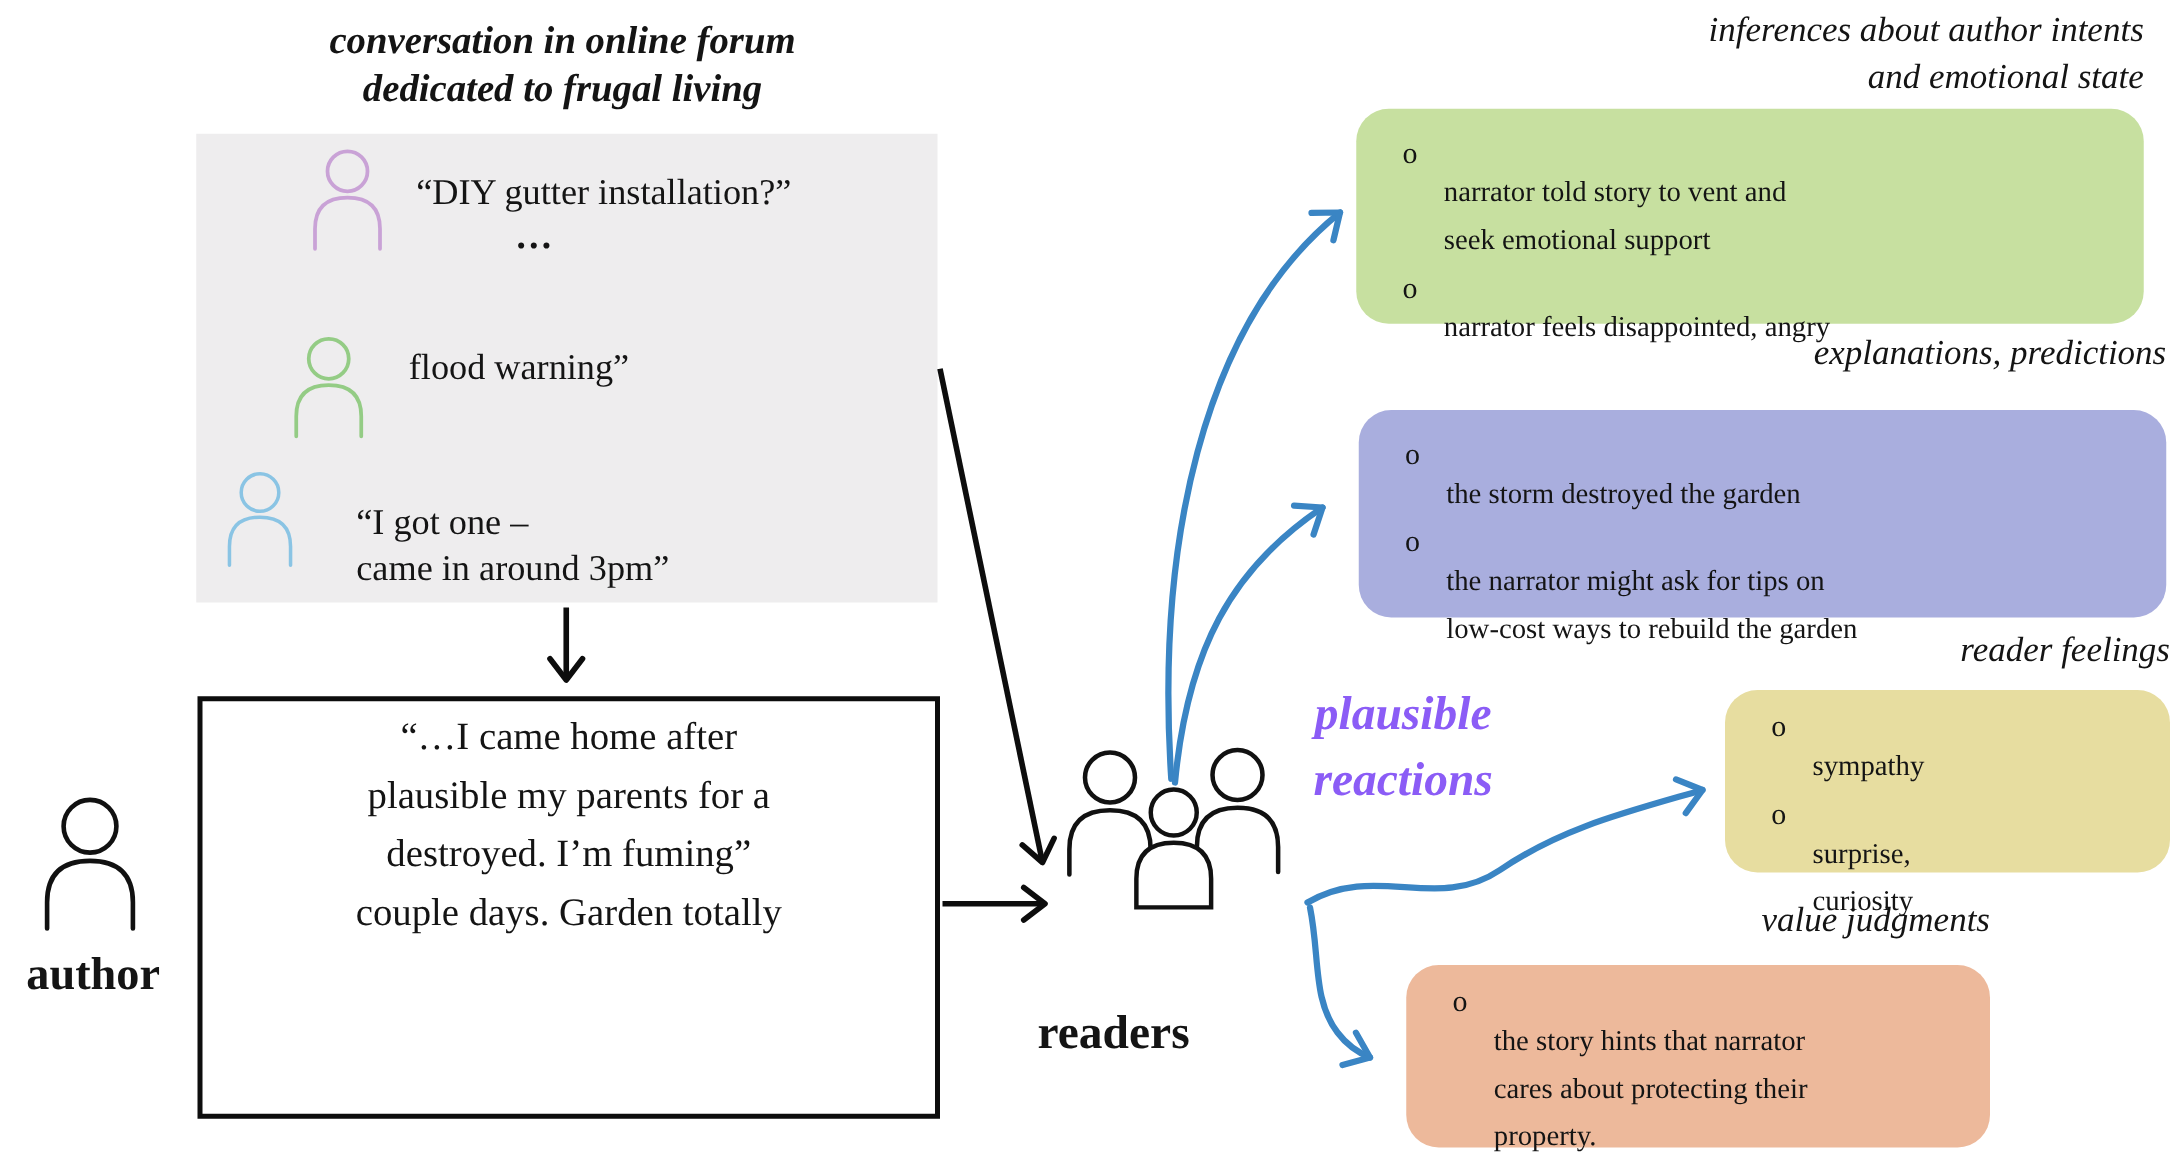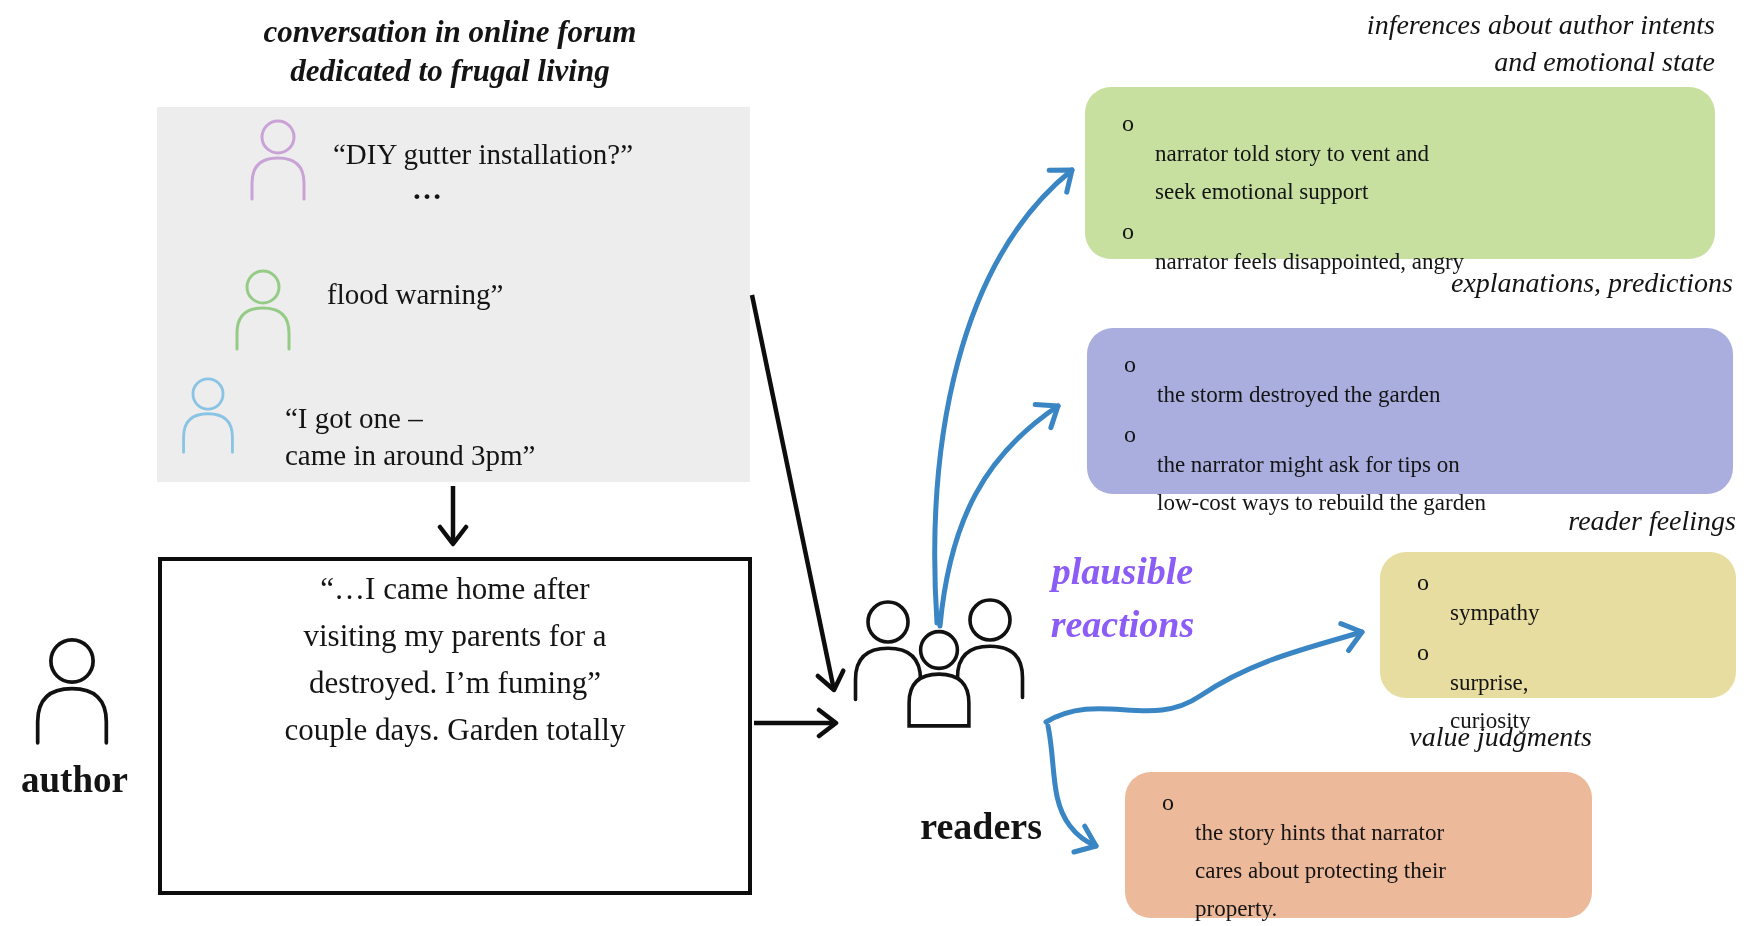--- a/index.html
+++ b/index.html
@@ -15,21 +15,21 @@
   .msg-1{left:333px;top:136px;width:400px;}
   .msg-dots{left:412px;top:172px;width:60px;font-size:30px;font-weight:bold;letter-spacing:2px;}
   .msg-2{left:327px;top:276px;width:330px;}
   .msg-3{left:285px;top:400px;width:330px;}
 
   .author-box{left:158px;top:557px;width:586px;height:330px;background:#ffffff;
               border:4px solid #0d0d0d;}
   .author-post{left:162px;top:565px;width:586px;text-align:center;font-size:31px;line-height:47px;}
   .author-label{left:2px;top:758px;width:145px;text-align:center;
                 font-size:37px;font-weight:bold;}
-  .readers-label{left:830px;top:804px;width:212px;text-align:right;
+  .readers-label{left:830px;top:804px;width:212px;text-align:left;
                  font-size:38px;font-weight:bold;}
 
   
   .plausible{left:1000px;top:545px;width:245px;text-align:center;
              font-size:38px;line-height:53px;font-weight:bold;font-style:italic;
              color:#8b5cf6;}
 
   
   .rtitle{text-align:right;font-size:28px;line-height:37px;font-weight:normal;font-style:italic;}
   .rtitle-inferences{left:1085px;top:6px;width:630px;}
@@ -68,21 +68,21 @@
     <div>flood warning”</div>
   </div>
   <div class="abs msg msg-3">
     <div>“I got one –</div>
     <div>came in around 3pm”</div>
   </div>
 
   <div class="abs author-box"></div>
   <div class="abs author-post">
     <div>“…I came home after</div>
-    <div>visiting my parents for a</div>
+    <div>plausible my parents for a</div>
     <div>destroyed. I’m fuming”</div>
     <div>couple days. Garden totally</div>
   </div>
   <div class="abs author-label">author</div>
   <div class="abs readers-label">readers</div>
 
   <div class="abs plausible">
     <div>plausible</div>
     <div>reactions</div>
   </div>

